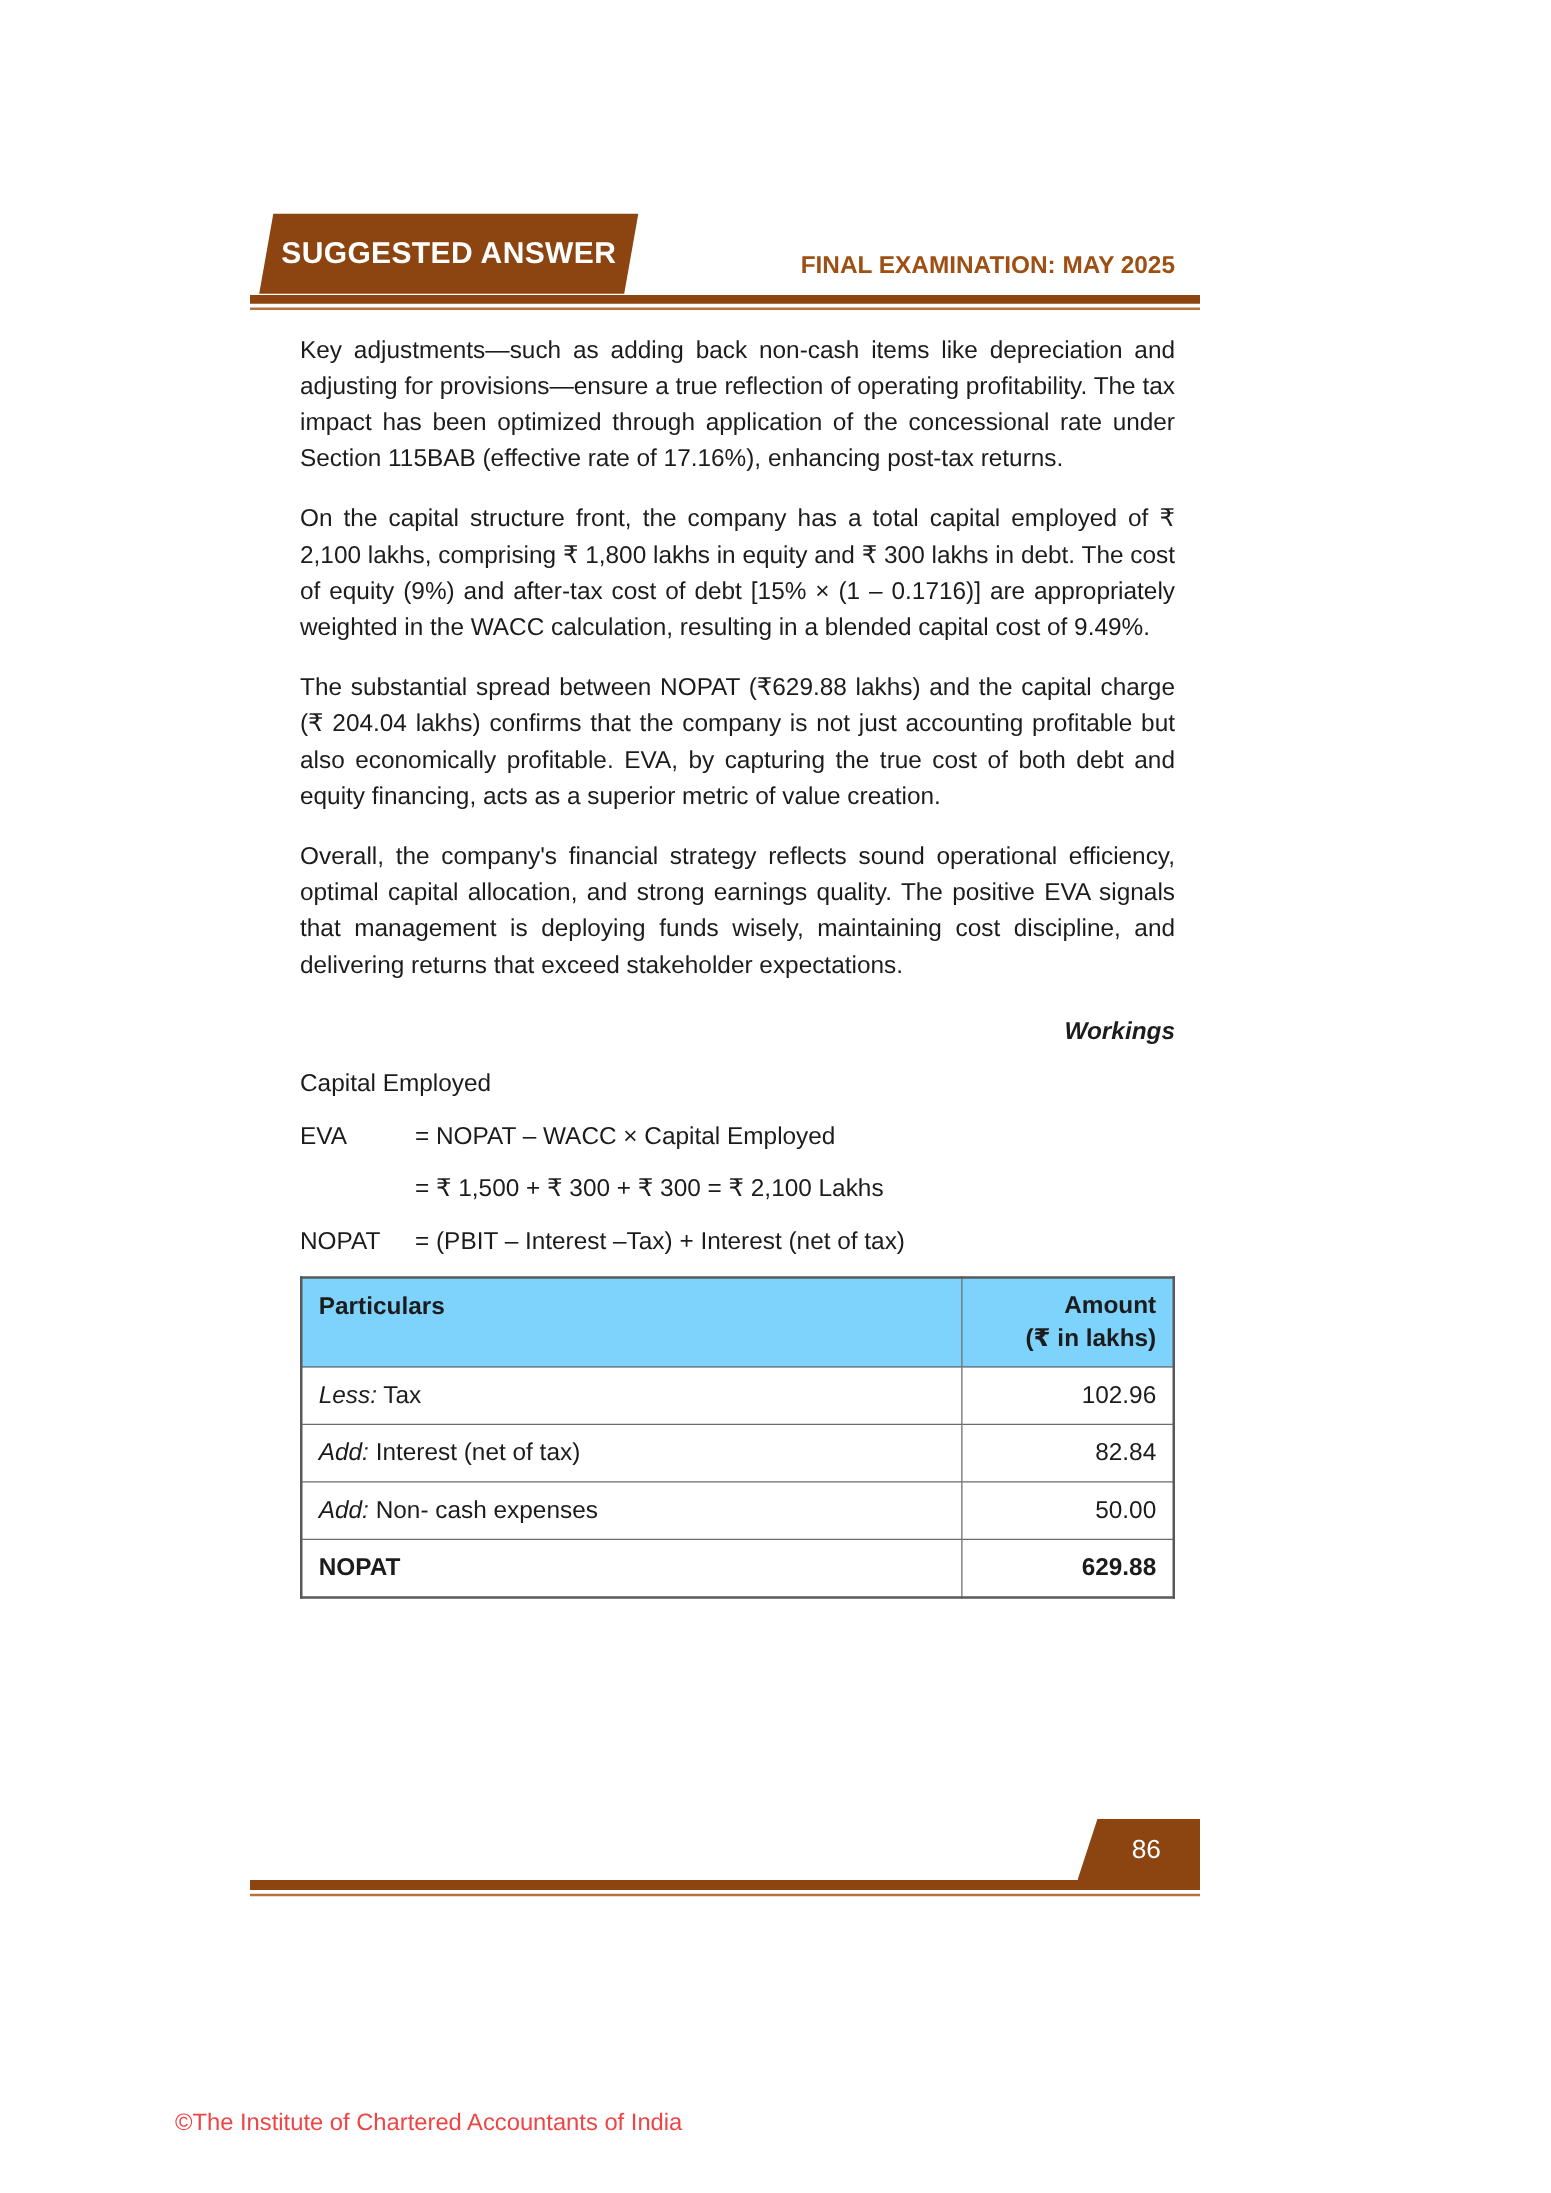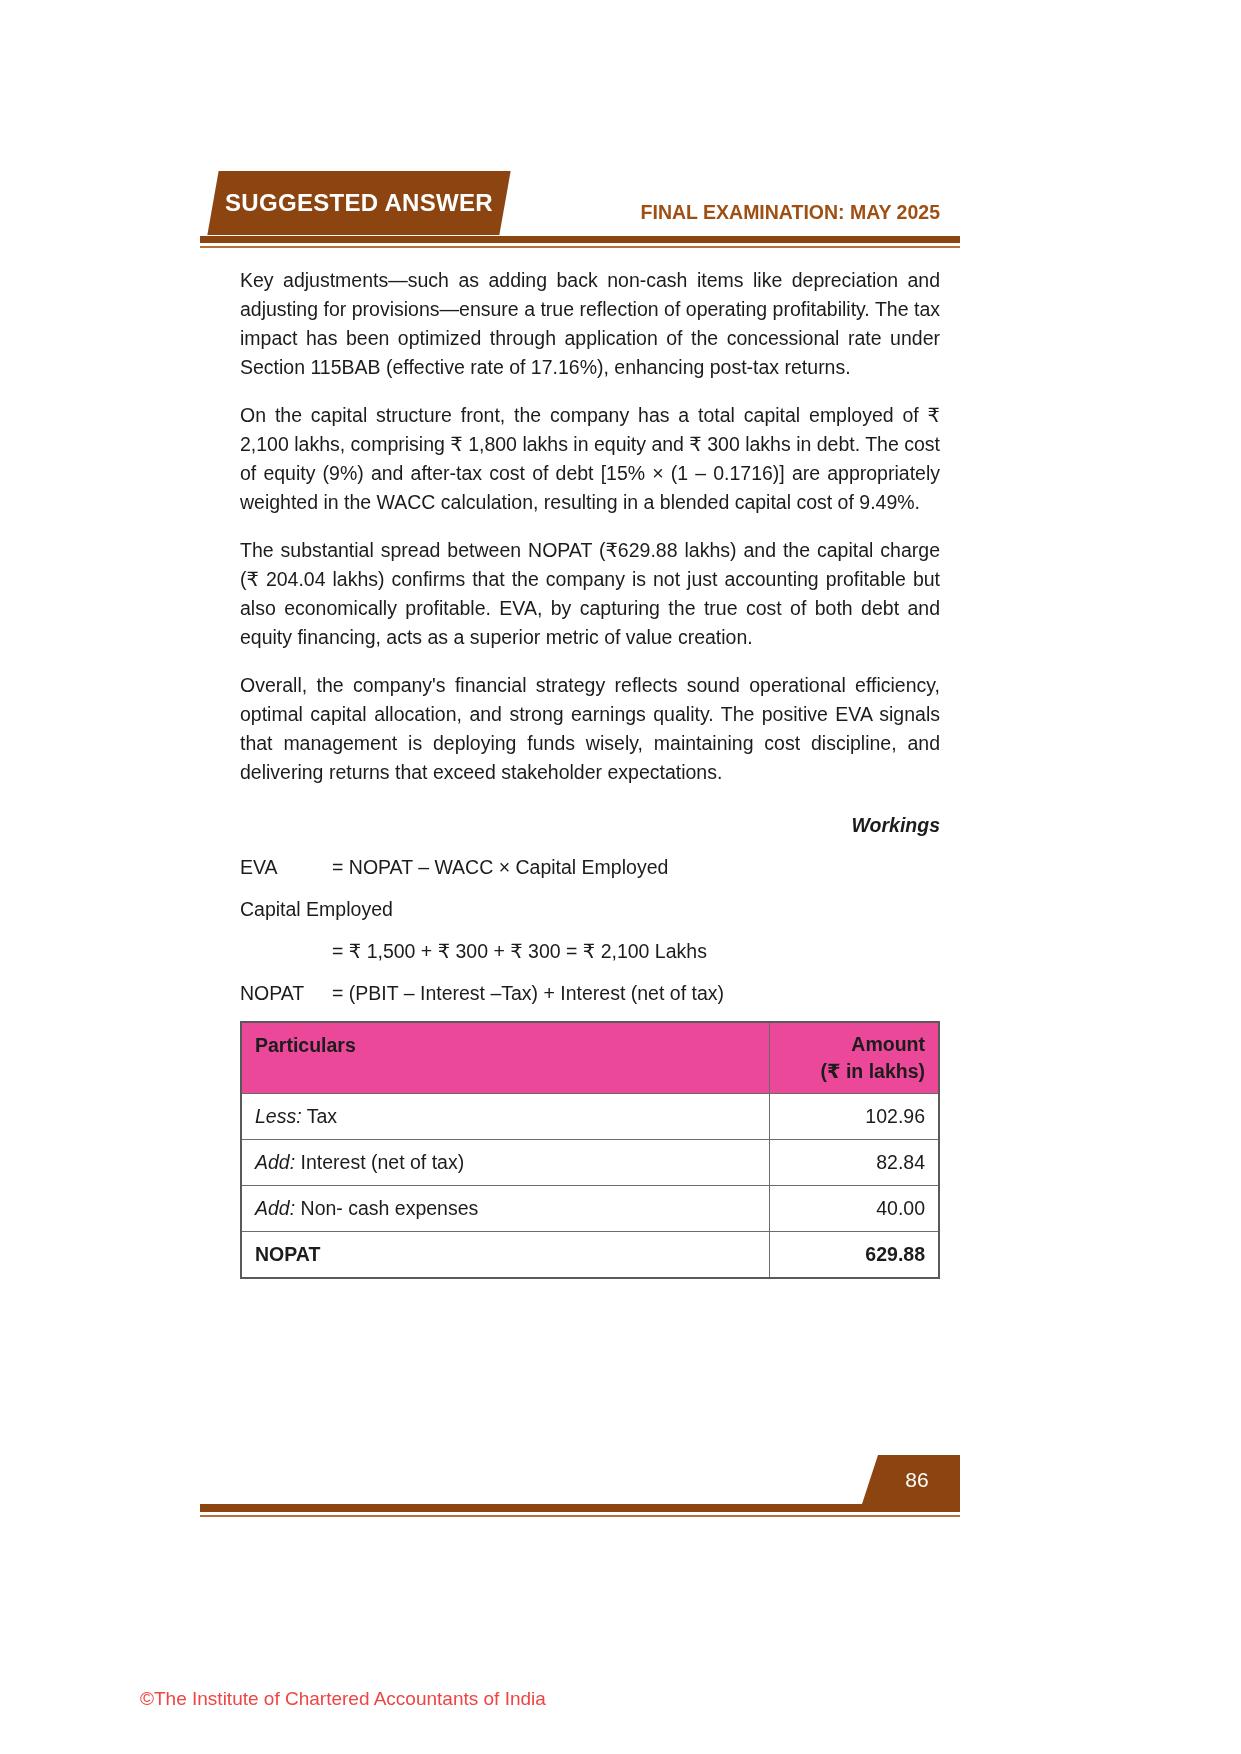--- a/index.html
+++ b/index.html
@@ -79,21 +79,21 @@
     width: 700px;
     margin-top: 12px;
     font-size: 19.5px;
   }
   .nopat-table th, .nopat-table td {
     border: 1px solid #6b6b6b;
     padding: 8px 13px;
     vertical-align: top;
   }
   .nopat-table { border: 2px solid #595959; }
-  .nopat-table th { background: #ec4899; font-weight: bold; }
+  .nopat-table th { background: #7dd3fc; font-weight: bold; }
   .th-particulars { text-align: left; }
   .th-amount { text-align: right; line-height: 27px; }
   .cell-amount { text-align: right; }
   .row-prefix { font-style: italic; }
   .row-total td { font-weight: bold; }
 
   
   .page-tab {
     position: absolute;
     left: 862px; top: 1455px;
@@ -139,24 +139,24 @@
 
   <div class="content">
     <p class="para">Key adjustments—such as adding back non-cash items like depreciation and adjusting for provisions—ensure a true reflection of operating profitability. The tax impact has been optimized through application of the concessional rate under Section 115BAB (effective rate of 17.16%), enhancing post-tax returns.</p>
     <p class="para">On the capital structure front, the company has a total capital employed of ₹ 2,100 lakhs, comprising ₹ 1,800 lakhs in equity and ₹ 300 lakhs in debt. The cost of equity (9%) and after-tax cost of debt [15% × (1 – 0.1716)] are appropriately weighted in the WACC calculation, resulting in a blended capital cost of 9.49%.</p>
     <p class="para">The substantial spread between NOPAT (₹629.88 lakhs) and the capital charge (₹ 204.04 lakhs) confirms that the company is not just accounting profitable but also economically profitable. EVA, by capturing the true cost of both debt and equity financing, acts as a superior metric of value creation.</p>
     <p class="para">Overall, the company's financial strategy reflects sound operational efficiency, optimal capital allocation, and strong earnings quality. The positive EVA signals that management is deploying funds wisely, maintaining cost discipline, and delivering returns that exceed stakeholder expectations.</p>
 
     <div class="workings-heading">Workings</div>
 
     <div class="formula-line">
+      <span class="formula-label">Capital Employed</span><span></span>
+    </div>
+    <div class="formula-line">
       <span class="formula-label">EVA</span><span>= NOPAT – WACC × Capital Employed</span>
-    </div>
-    <div class="formula-line">
-      <span class="formula-label">Capital Employed</span><span></span>
     </div>
     <div class="formula-line">
       <span class="formula-label"></span><span>= ₹ 1,500 + ₹ 300 + ₹ 300 = ₹ 2,100 Lakhs</span>
     </div>
     <div class="formula-line">
       <span class="formula-label">NOPAT</span><span>= (PBIT – Interest –Tax) + Interest (net of tax)</span>
     </div>
 
     <table class="nopat-table">
       <colgroup>
@@ -176,21 +176,21 @@
         <tr>
           <td><span class="row-prefix">Less:</span><span> Tax</span></td>
           <td class="cell-amount">102.96</td>
         </tr>
         <tr>
           <td><span class="row-prefix">Add:</span><span> Interest (net of tax)</span></td>
           <td class="cell-amount">82.84</td>
         </tr>
         <tr>
           <td><span class="row-prefix">Add:</span><span> Non- cash expenses</span></td>
-          <td class="cell-amount">40.00</td>
+          <td class="cell-amount">50.00</td>
         </tr>
         <tr class="row-total">
           <td><span class="row-prefix"></span><span>NOPAT</span></td>
           <td class="cell-amount">629.88</td>
         </tr>
       </tbody>
     </table>
   </div>
 
   <div class="page-tab">

